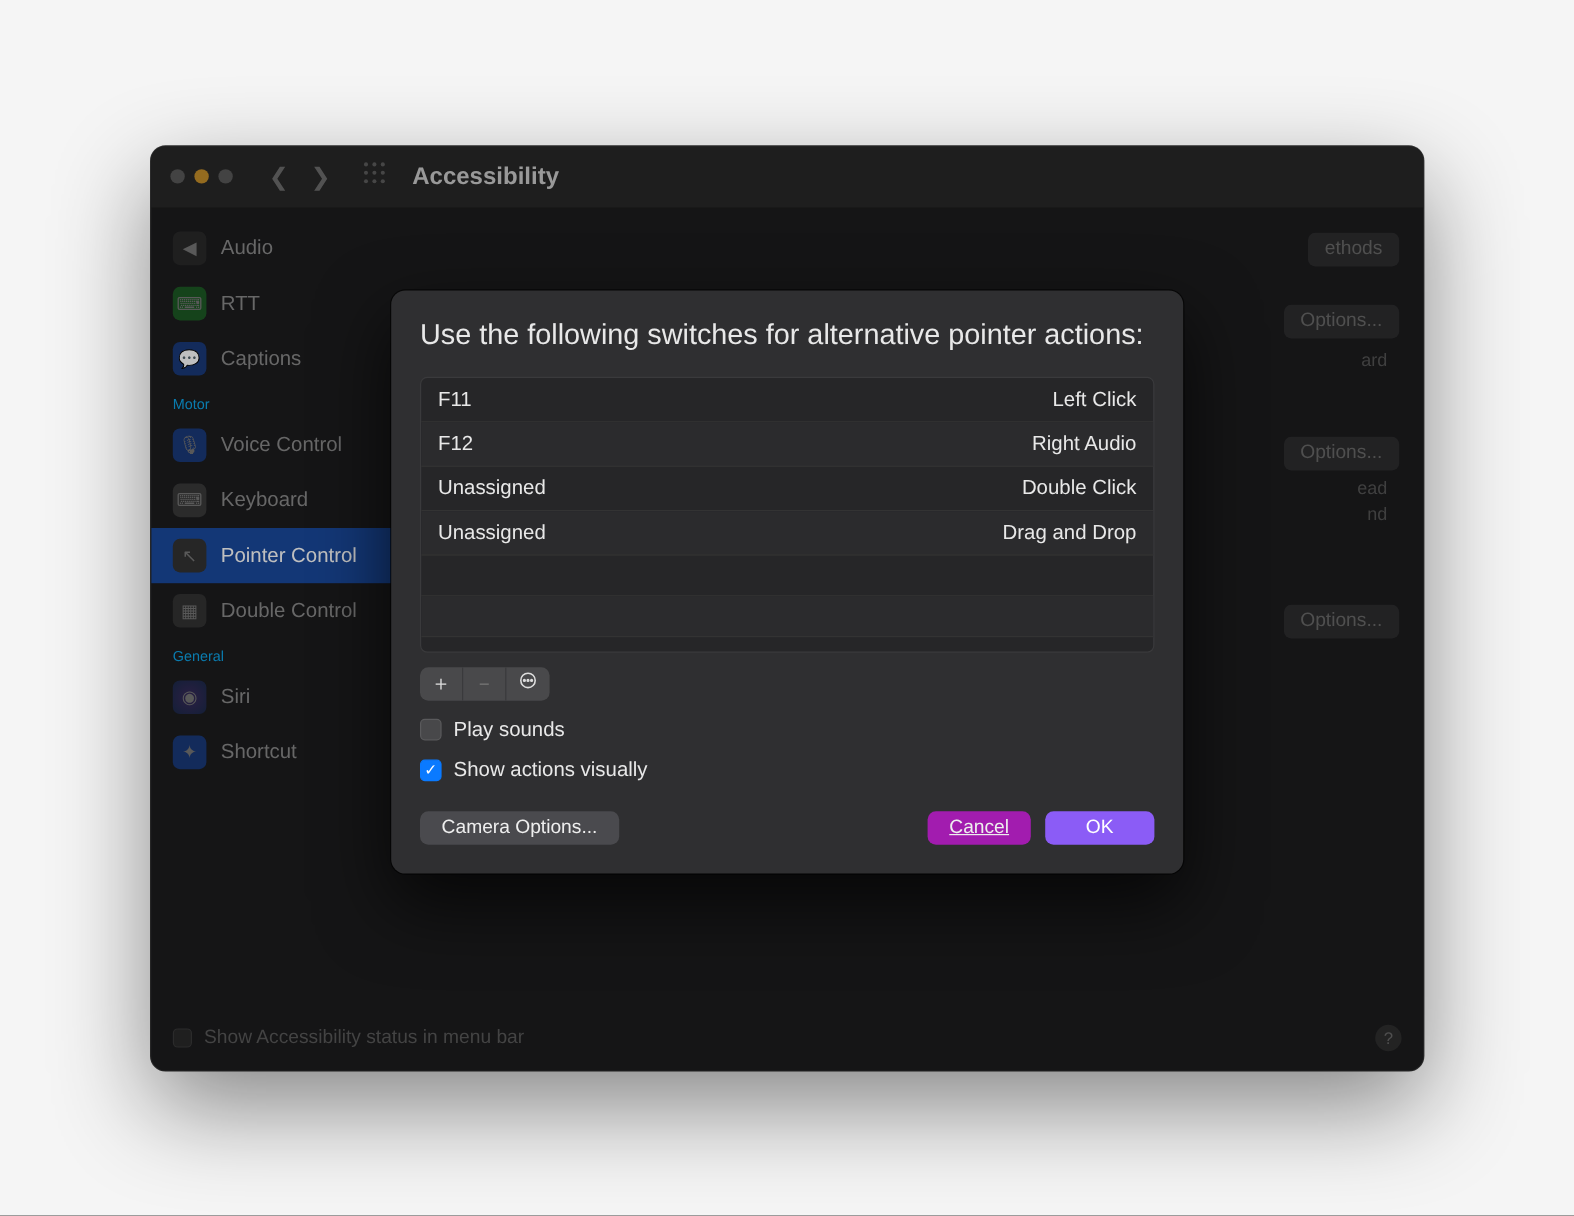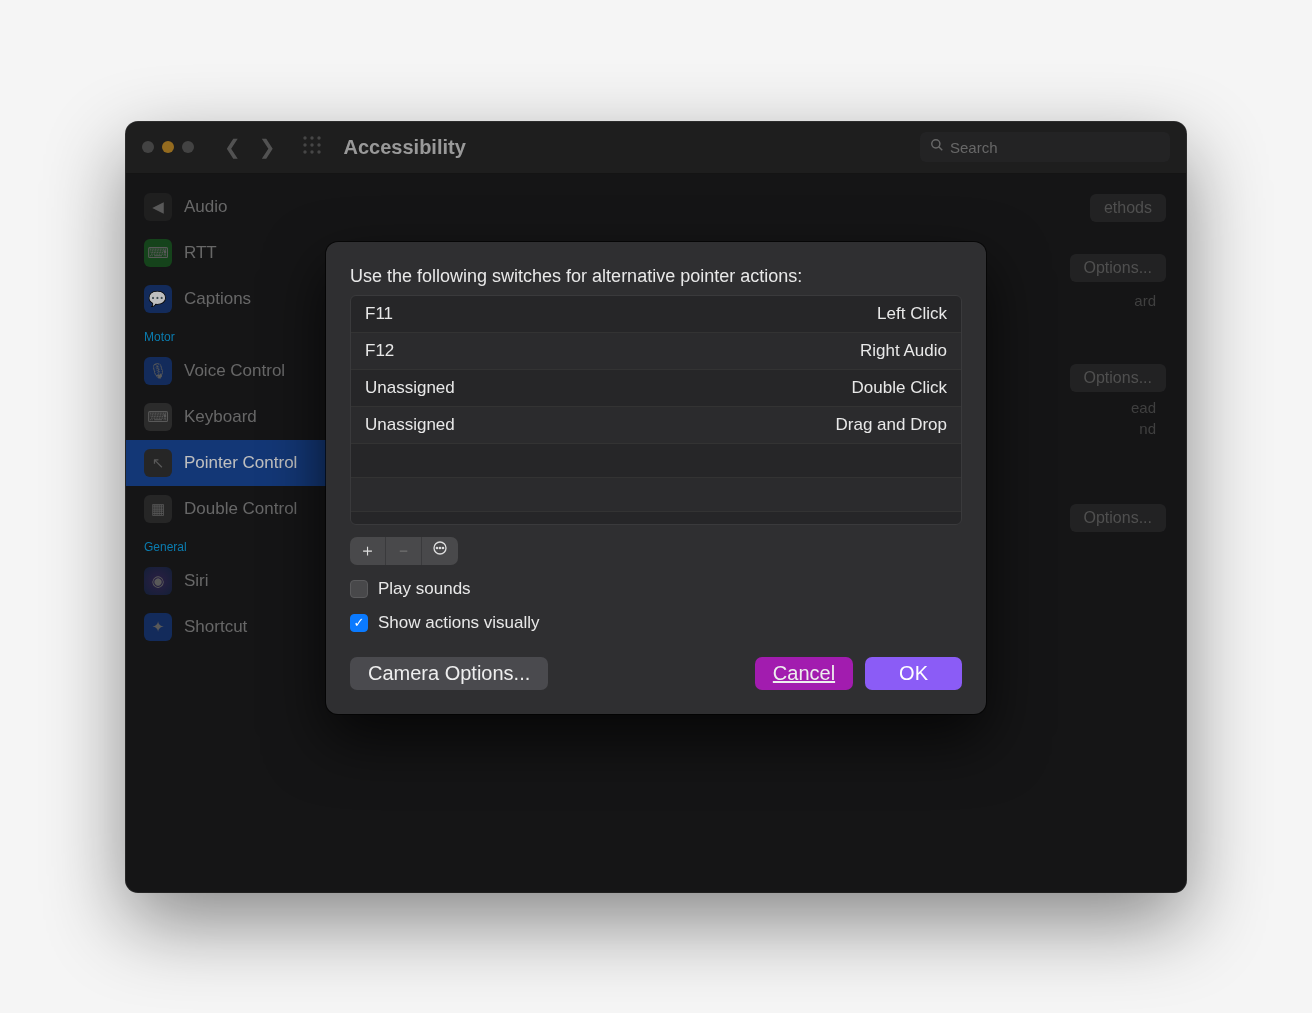--- a/index.html
+++ b/index.html
@@ -212,22 +212,22 @@
     top: 120px;
     left: 200px;
     width: 660px;
     background: #2f2f31;
     border-radius: 12px;
     box-shadow: 0 25px 60px rgba(0,0,0,0.7), 0 0 0 1px rgba(0,0,0,0.6);
     padding: 24px;
     color: #e8e8e8;
   }
   .sheet-title {
-    font-size: 18px;
-    margin-bottom: 8px;
+    font-size: 24px;
+    margin-bottom: 20px;
   }
   .table {
     border: 1px solid #3a3a3c;
     border-radius: 6px;
     overflow: hidden;
     height: 230px;
     background: #262628;
     text-align: right;
   }
   .row {
@@ -285,21 +285,21 @@
     color: #fff;
     font-size: 13px;
   }
 
   .sheet-buttons {
     display: flex;
     margin-top: 24px;
     align-items: center;
   }
   .btn {
-    font-size: 20px;
+    font-size: 16px;
     padding: 5px 18px;
     border-radius: 7px;
     background: #55555a;
     color: #eee;
     border: none;
     text-align: center;
   }
   .btn.primary {
     background: #8b5cf6;
     color: #fff;
@@ -337,29 +337,20 @@
           <circle cx="3" cy="10" r="1.7"></circle>
           <circle cx="10" cy="10" r="1.7"></circle>
           <circle cx="17" cy="10" r="1.7"></circle>
           <circle cx="3" cy="17" r="1.7"></circle>
           <circle cx="10" cy="17" r="1.7"></circle>
           <circle cx="17" cy="17" r="1.7"></circle>
         </svg>
     </span>
     <div class="title">Accessibility</div>
     <div class="spacer"></div>
-    <div class="search">
-      <span>
-        <svg width="14" height="14" viewBox="0 0 24 24" fill="none" stroke="currentColor" stroke-width="2.5">
-            <circle cx="10" cy="10" r="7"></circle>
-            <line x1="21" y1="21" x2="15" y2="15"></line>
-          </svg>
-      </span>
-      <input type="text" placeholder="Search" style="">
-    </div>
   </div>
 
   <div class="body">
 
     <div class="sidebar">
       <div class="sidebar-item">
         <span class="icon ic-audio">◀︎</span>
         <span>Audio</span>
       </div>
       <div class="sidebar-item">
@@ -404,20 +395,25 @@
       <div class="bg-btn" style="top:20px">ethods</div>
       <div class="bg-btn" style="top:80px">Options...</div>
       <div class="bg-text" style="top:118px">ard</div>
       <div class="bg-btn" style="top:190px">Options...</div>
       <div class="bg-text" style="top:225px">ead</div>
       <div class="bg-text" style="top:246px">nd</div>
       <div class="bg-btn" style="top:330px">Options...</div>
     </div>
   </div>
 
+  <div class="footer">
+    <span class="cb"></span>
+    <span>Show Accessibility status in menu bar</span>
+    <span class="help-btn">?</span>
+  </div>
 
   <div class="dim"></div>
 
   <div class="sheet">
     <div class="sheet-title">Use the following switches for alternative pointer actions:</div>
     <div class="table">
       <div class="row">
         <span>F11</span>
         <span>Left Click</span>
       </div>

